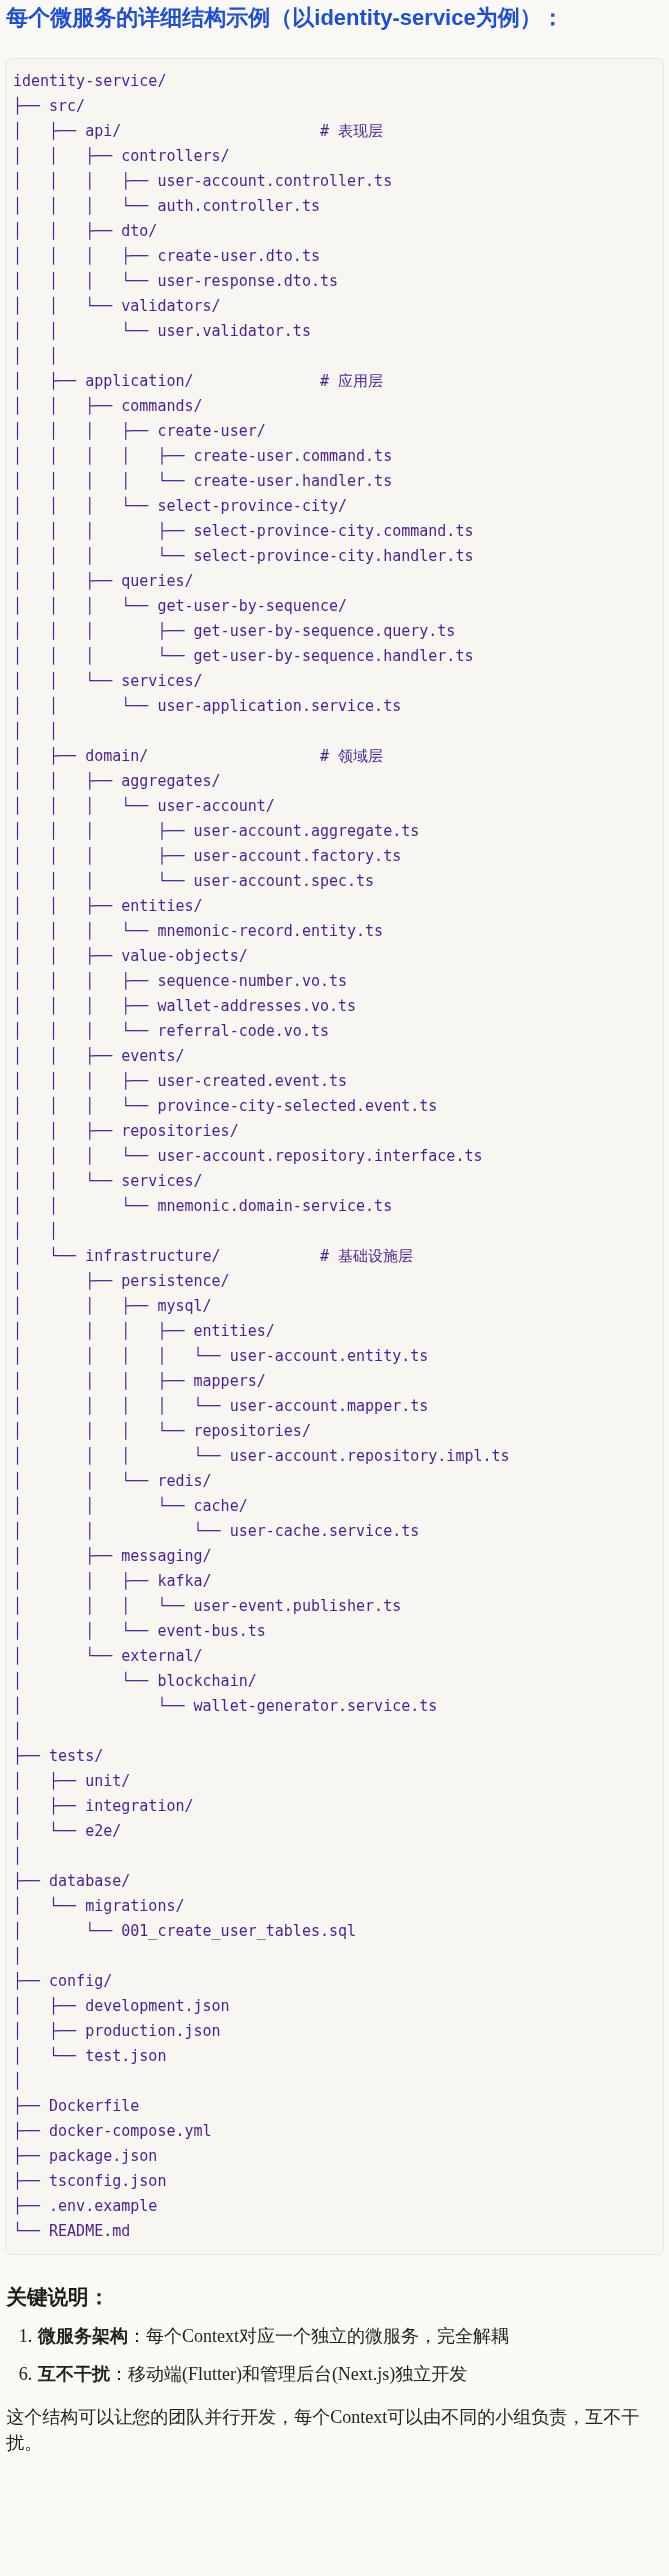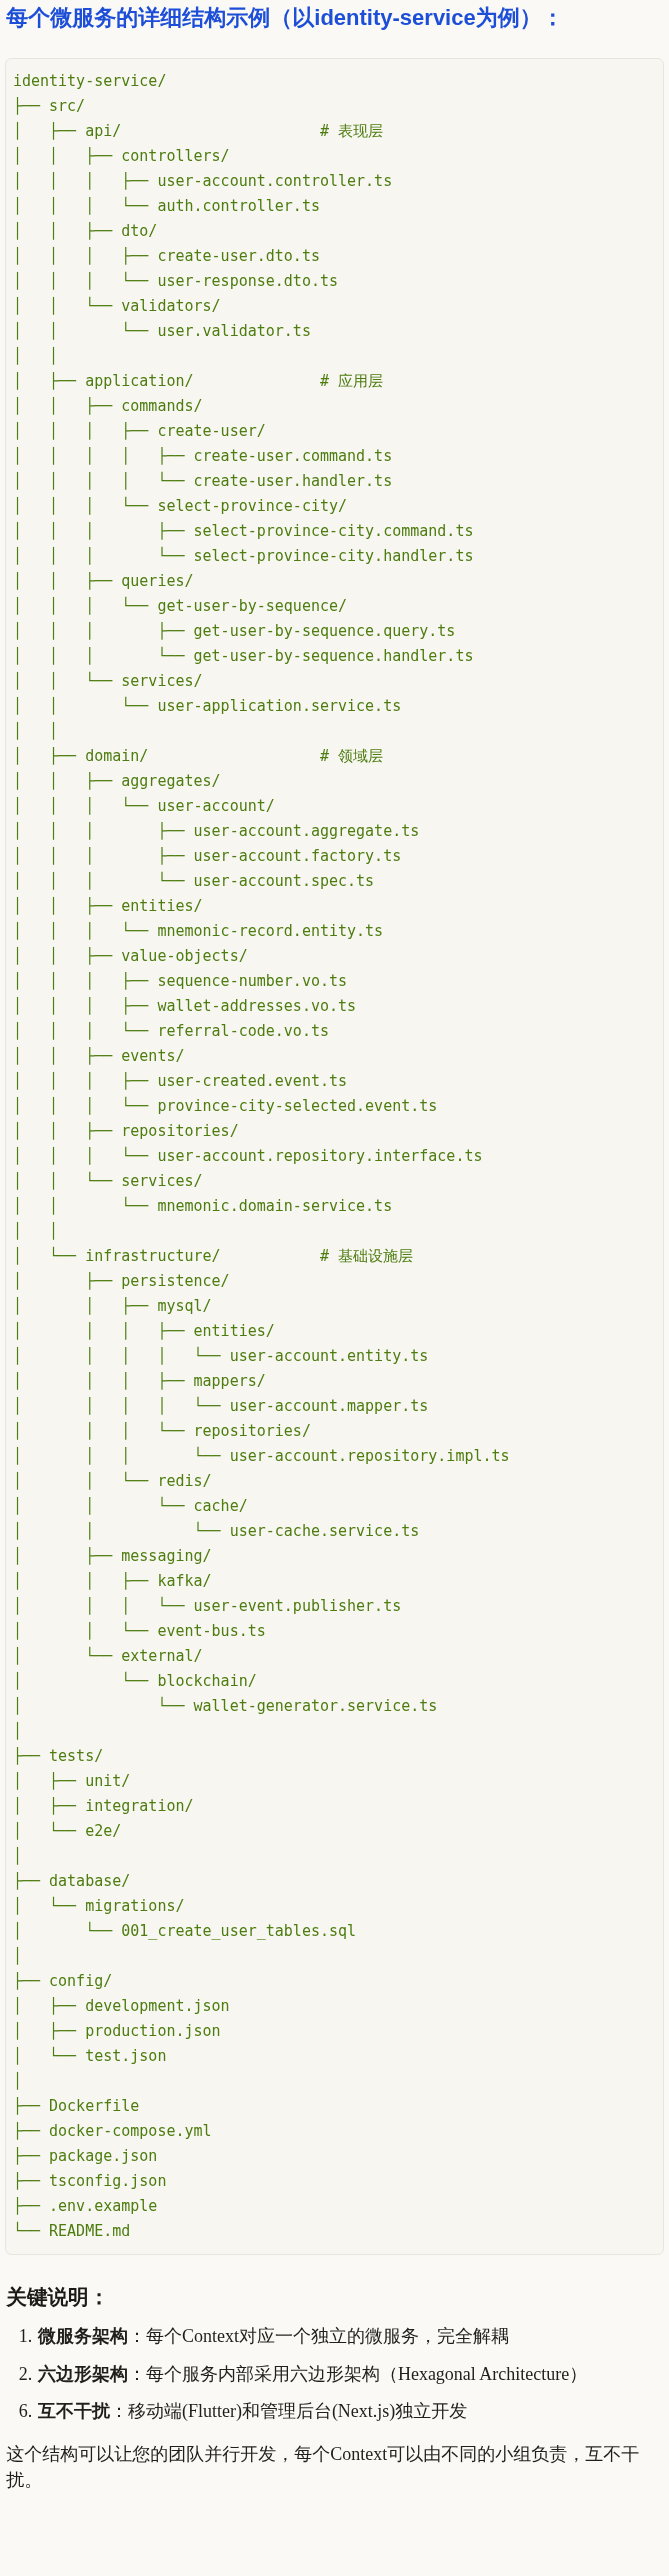--- a/index.html
+++ b/index.html
@@ -29,21 +29,21 @@
     border-radius: 6.3px;
     padding: 10px 8.8px 10px 6.9px;
     box-sizing: border-box;
     overflow: hidden;
   }
   .file-tree {
     margin: 0;
     font-family: "DejaVu Sans Mono", monospace;
     font-size: 15px;
     line-height: 25px;
-    color: #4d7c0f;
+    color: #4c1d95;
     white-space: pre;
     font-variant-ligatures: none;
   }
   .notes-heading {
     font-family: "Liberation Serif", serif;
     font-weight: 700;
     font-size: 20.6px;
     line-height: 26px;
     margin: 29px 0 0 1.3px;
     color: #1c1b18;
@@ -164,18 +164,17 @@
 ├── package.json
 ├── tsconfig.json
 ├── .env.example
 └── README.md</pre>
 </div>
 
 <h2 class="notes-heading">关键说明：</h2>
 
 <ol class="key-notes-list">
   <li class="key-note-item"><span class="item-number">1.</span><span class="item-term">微服务架构</span><span class="item-sep">：</span><span class="item-desc">每个Context对应一个独立的微服务，完全解耦</span></li>
-  <li class="key-note-item"><span class="item-number">2.</span><span class="item-term">六边形架构</span><span class="item-sep">：</span><span class="item-desc">每个服务内部采用六边形架构（Hexagonal Architecture）</span></li>
   <li class="key-note-item"><span class="item-number">6.</span><span class="item-term">互不干扰</span><span class="item-sep">：</span><span class="item-desc">移动端(Flutter)和管理后台(Next.js)独立开发</span></li>
 </ol>
 
 <p class="closing-paragraph">这个结构可以让您的团队并行开发，每个Context可以由不同的小组负责，互不干扰。</p>
 
 
 </body></html>

